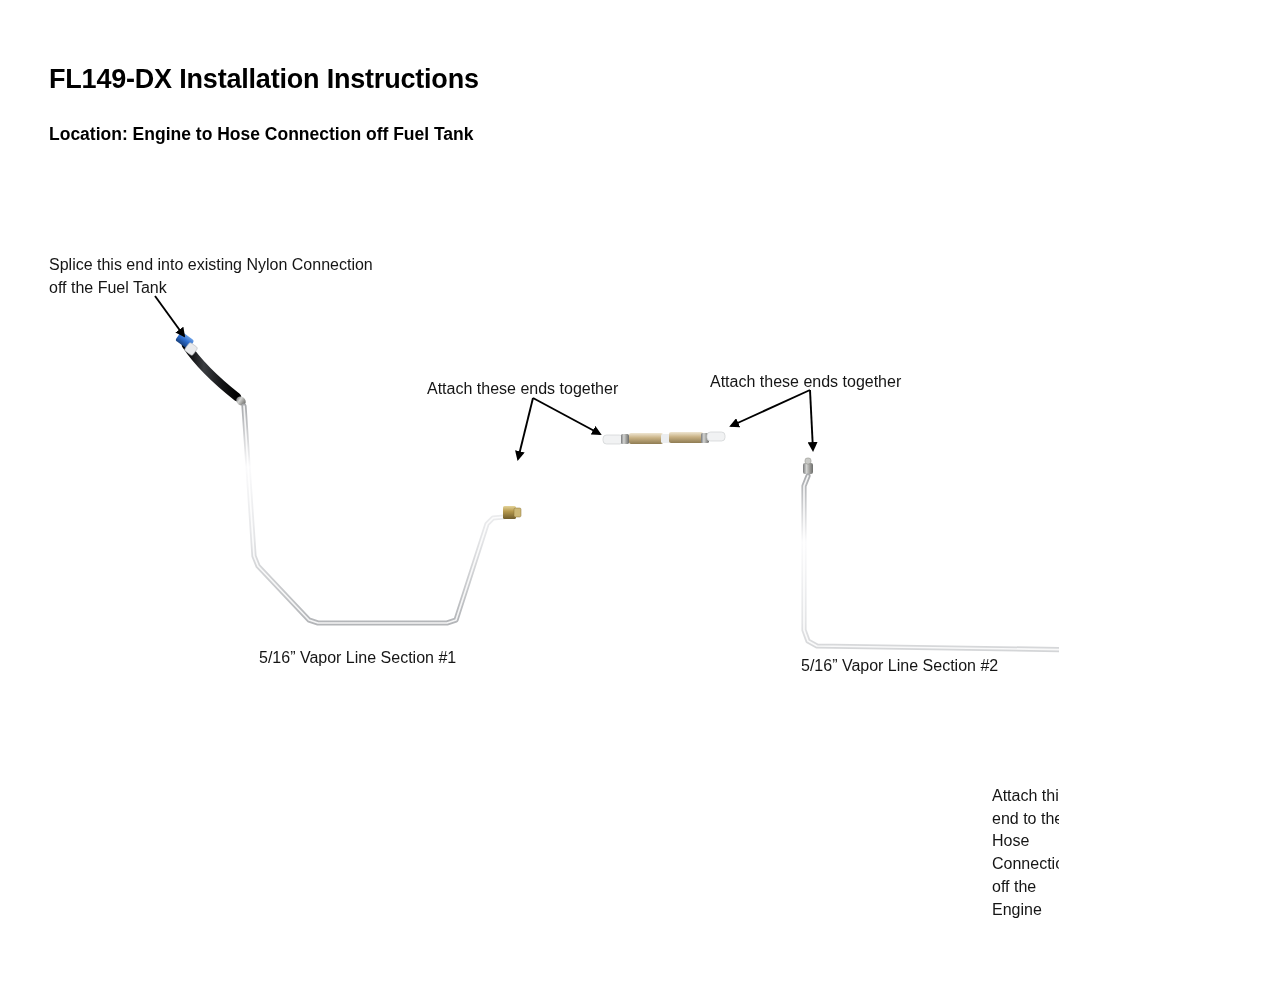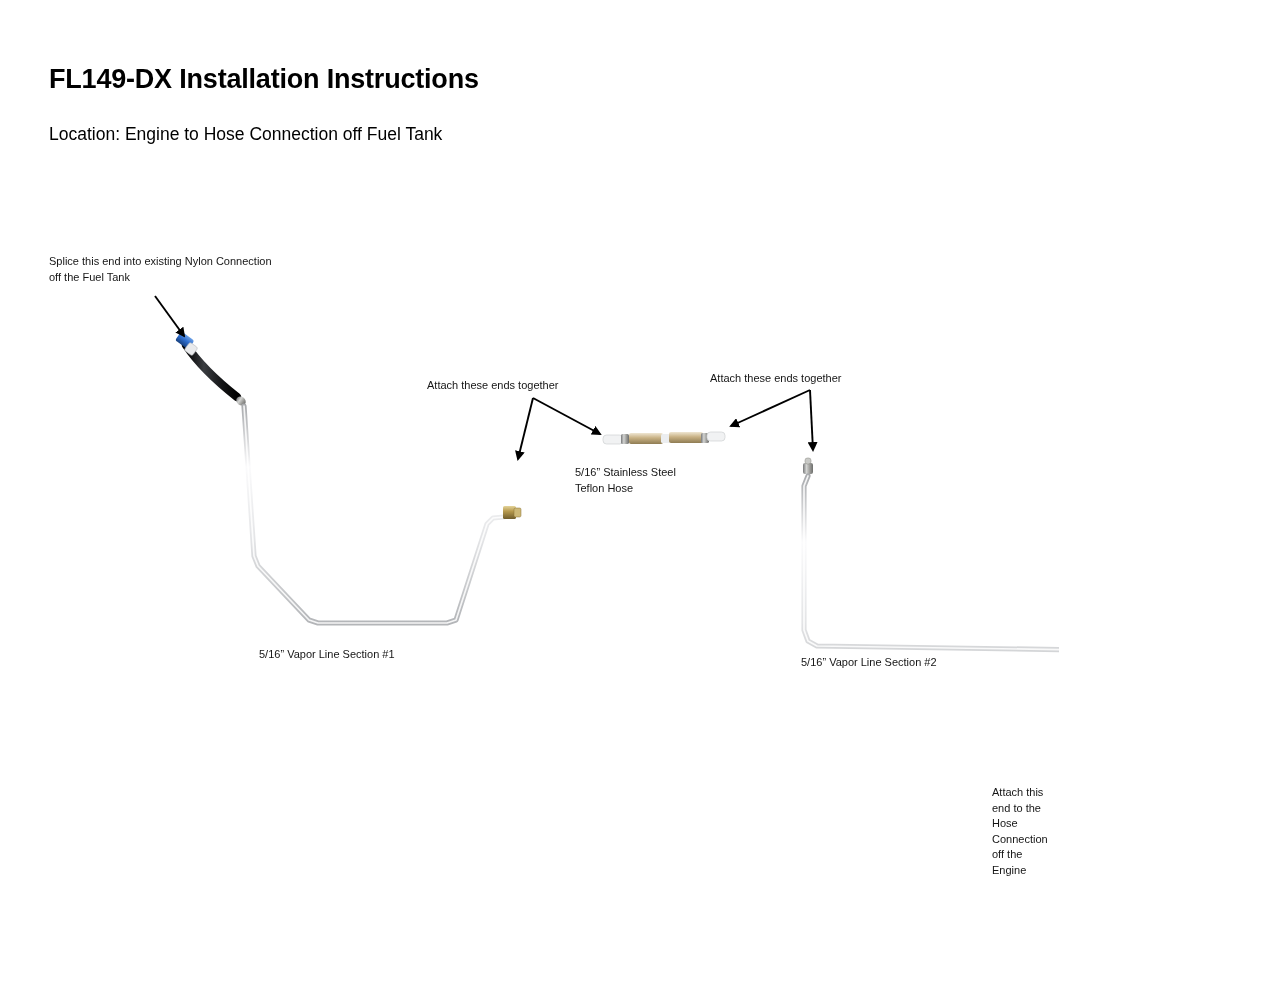--- a/index.html
+++ b/index.html
@@ -23,34 +23,34 @@
     font-size: 27px;
     font-weight: bold;
     letter-spacing: -0.2px;
     white-space: nowrap;
   }
   #location-line {
     position: absolute;
     left: 49px;
     top: 124px;
     font-size: 17.5px;
-    font-weight: normal;
+    font-weight: bold;
     white-space: nowrap;
   }
   #match-line {
     position: absolute;
     left: 49px;
     top: 180px;
     font-size: 17.5px;
     font-weight: bold;
     white-space: nowrap;
   }
   .anno {
     position: absolute;
-    font-size: 11px;
+    font-size: 16px;
     font-weight: normal;
     line-height: 1.42;
     white-space: pre-line;
     color: #151515;
   }
   #anno-splice  { left: 49px;  top: 254px; }
   #anno-attach-left  { left: 427px; top: 378px; white-space: nowrap; }
   #anno-attach-right { left: 710px; top: 371px; white-space: nowrap; }
   #anno-teflon  { left: 575px; top: 465px; }
   #cap-line1    { left: 211px; top: 647px; white-space: nowrap; margin-left: 48px; }
@@ -70,22 +70,20 @@
 
 <div id="page">
 
   <div id="doc-title">FL149-DX Installation Instructions</div>
   <div id="location-line">Location: Engine to Hose Connection off Fuel Tank</div>
 
   <div class="anno" id="anno-splice">Splice this end into existing Nylon Connection
 off the Fuel Tank</div>
   <div class="anno" id="anno-attach-left">Attach these ends together</div>
   <div class="anno" id="anno-attach-right">Attach these ends together</div>
-  <div class="anno" id="anno-teflon">5/16” Stainless Steel
-Teflon Hose</div>
   <div class="anno" id="cap-line1">5/16” Vapor Line Section #1</div>
   <div class="anno" id="cap-line2">5/16” Vapor Line Section #2</div>
   <div class="anno" id="anno-engine">Attach this end to the Hose
 Connection off the Engine</div>
 
   <svg id="diagram" viewBox="0 0 1280 989">
     <defs>
       <linearGradient id="steelGrad" x1="0" y1="0" x2="1" y2="0">
         <stop offset="0%" stop-color="#a9abae"></stop>
         <stop offset="28%" stop-color="#fbfbfc"></stop>

